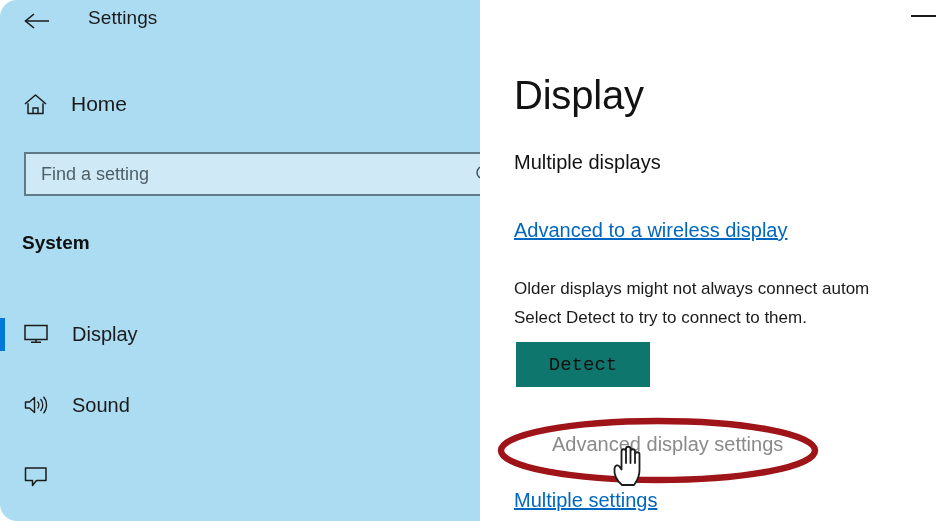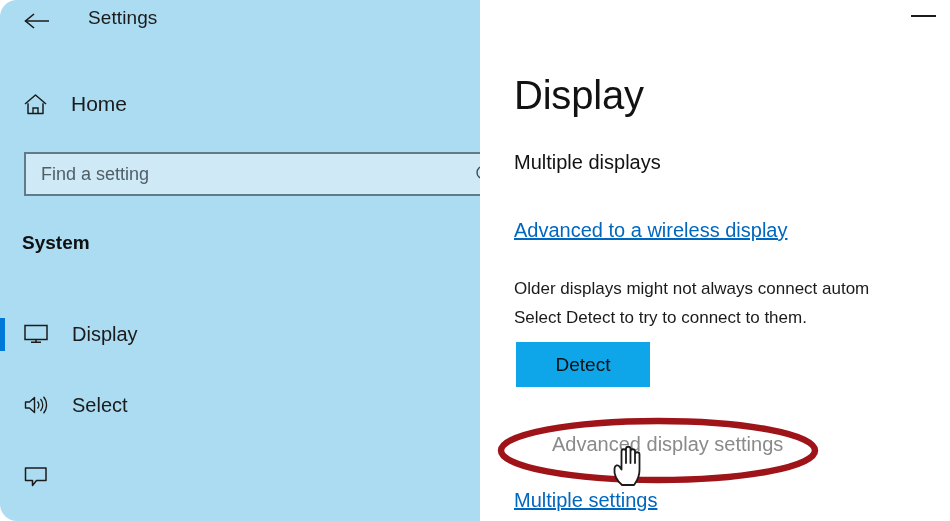--- a/index.html
+++ b/index.html
@@ -178,23 +178,23 @@
     left: 34px; top: 274px;
     font-size: 17px;
     color: #1b1b1b;
     line-height: 29px;
     white-space: nowrap;
   }
   .detect-btn {
     position: absolute;
     left: 36px; top: 342px;
     width: 134px; height: 45px;
-    background: #0ea5e9;
+    background: #0f766e;
     border: 0;
-    font-family: Liberation Sans, sans-serif;
+    font-family: Liberation Mono, monospace;
     font-size: 19px;
     color: #101010;
     cursor: default;
     padding: 8px;
   }
   .link-advanced {
     position: absolute;
     left: 36px; top: 433px;
     font-size: 20px;
     color: #8a8a8a;
@@ -274,21 +274,21 @@
 
     <div class="nav-item" style="top:383px;">
       <span class="nav-icon">
         <svg width="26" height="22" viewBox="0 0 26 22">
           <path d="M2.5 8 L6.5 8 L11.5 3.5 L11.5 18.5 L6.5 14 L2.5 14 Z" fill="none" stroke="#1b1b1b" stroke-width="1.4" stroke-linejoin="round"></path>
           <path d="M14.5 7.5 A5.5 5.5 0 0 1 14.5 14.5" fill="none" stroke="#1b1b1b" stroke-width="1.3"></path>
           <path d="M17.5 5 A9 9 0 0 1 17.5 17" fill="none" stroke="#1b1b1b" stroke-width="1.3"></path>
           <path d="M20.5 2.8 A12.5 12.5 0 0 1 20.5 19.2" fill="none" stroke="#1b1b1b" stroke-width="1.3"></path>
         </svg>
       </span>
-      <span class="nav-label">Select</span>
+      <span class="nav-label">Sound</span>
     </div>
 
     <div class="nav-item" style="top:455px;">
       <span class="nav-icon">
         <svg width="26" height="24" viewBox="0 0 26 24">
           <path d="M2.5 3 L23 3 L23 15.5 L13.5 15.5 L9.5 20.5 L9.5 15.5 L2.5 15.5 Z" fill="none" stroke="#1b1b1b" stroke-width="1.5" stroke-linejoin="round"></path>
         </svg>
       </span>
     </div>
 

